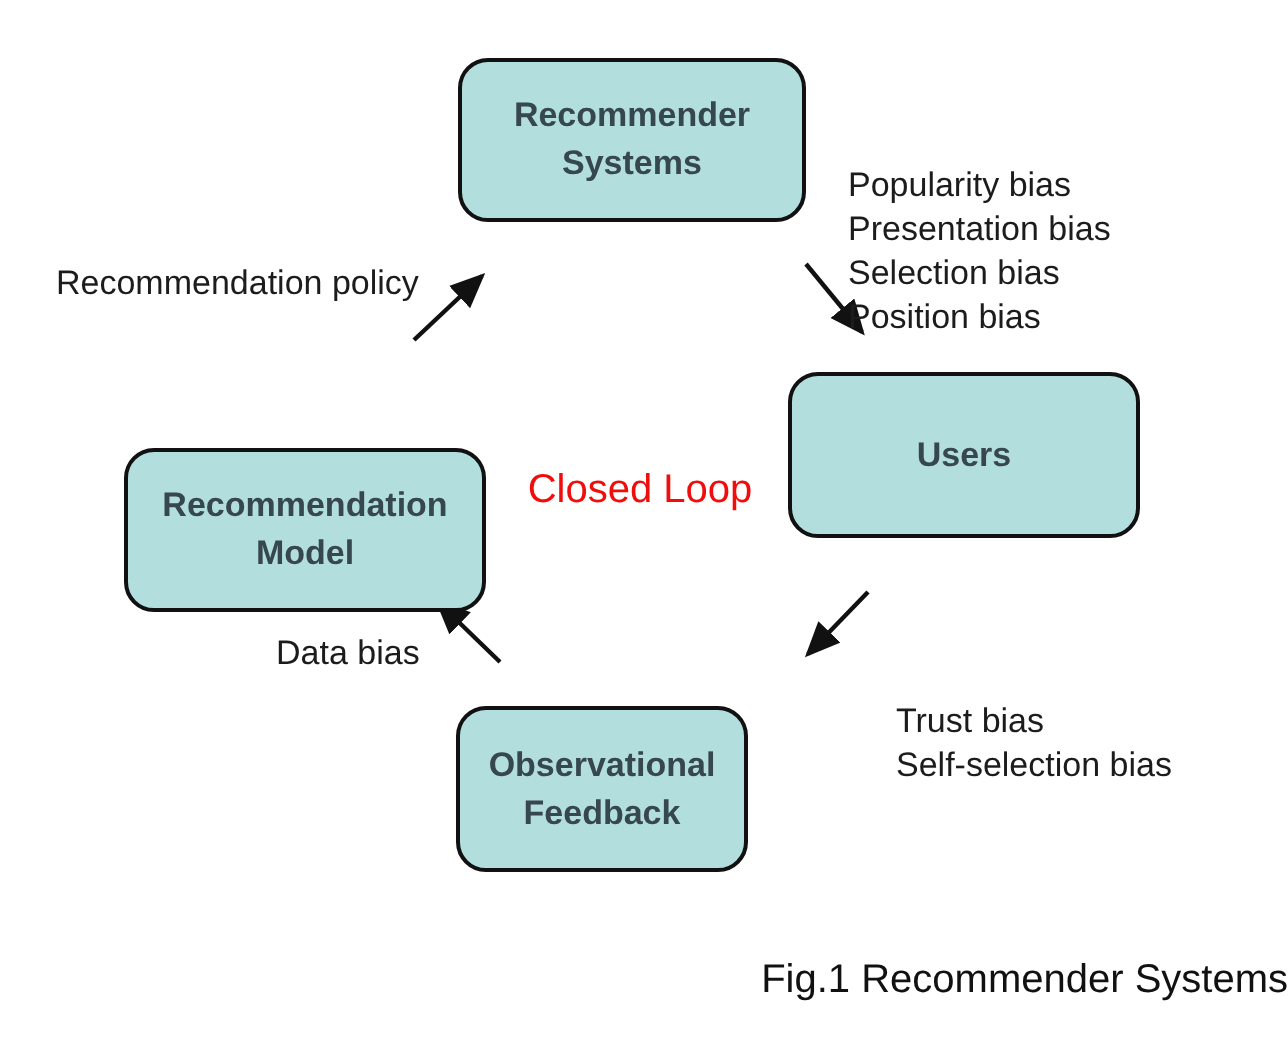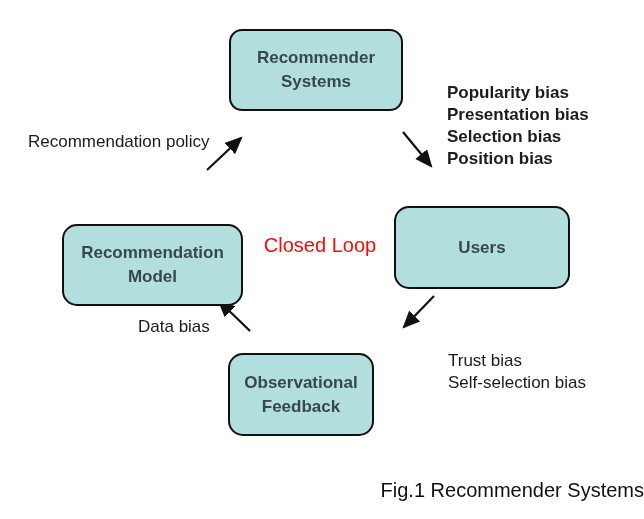--- a/index.html
+++ b/index.html
@@ -30,22 +30,22 @@
     display: flex;
     align-items: center;
     justify-content: center;
     text-align: center;
     color: var(--node-text, #37474f);
     font-weight: bold;
     font-size: 17px;
     line-height: 24px;
     white-space: pre-line;
   }
-  .node-recommender-systems { left: 229px; top: 29px;  width: 174px; height: 82px; border-radius: 13px; }
-  .node-users               { left: 394px; top: 186px; width: 176px; height: 83px; margin-top: 20px; }
+  .node-recommender-systems { left: 229px; top: 29px;  width: 174px; height: 82px; }
+  .node-users               { left: 394px; top: 186px; width: 176px; height: 83px; }
   .node-observational-feedback { left: 228px; top: 353px; width: 146px; height: 83px; }
   .node-recommendation-model   { left: 62px;  top: 188px; width: 181px; height: 82px; margin-top: 36px; }
 
   .center-label {
     position: absolute;
     left: 246px; top: 232px;
     width: 148px;
     text-align: center;
     color: var(--loop-text, #f20d0d);
     font-weight: normal;
@@ -53,21 +53,21 @@
     line-height: 26px;
   }
   .edge-label {
     position: absolute;
     color: var(--label-text, #1c1c1c);
     font-size: 17px;
     line-height: 22px;
     white-space: pre-line;
   }
   .label-recommendation-policy { left: 28px;  top: 131px; }
-  .label-exposure-biases       { left: 447px; top: 82px; font-weight: bold;  }
+  .label-exposure-biases       { left: 424px; top: 82px;  }
   .label-user-biases           { left: 448px; top: 306px; margin-top: 44px; }
   .label-data-bias             { left: 138px; top: 316px; }
 
   .caption {
     position: absolute;
     left: 0; top: 477px;
     width: 644px;
     text-align: right;
     color: #111111;
     font-size: 20px;

